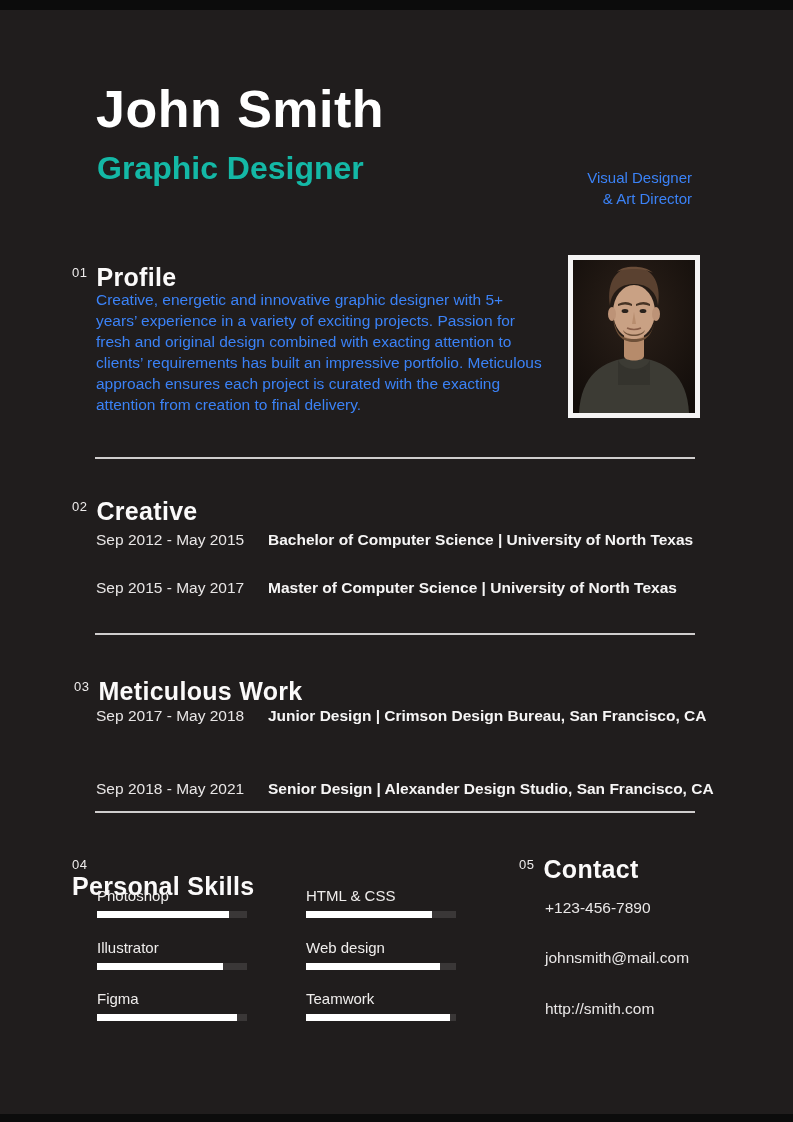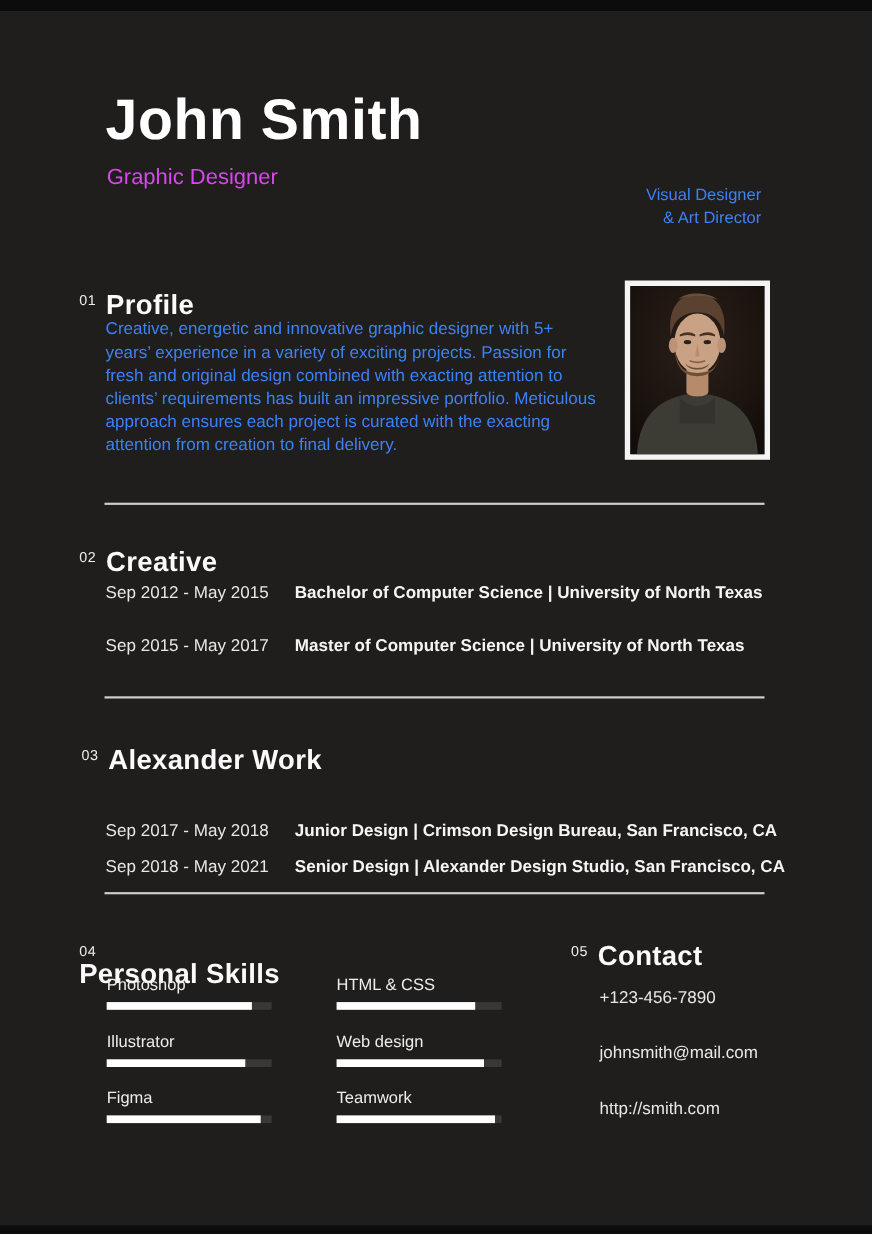--- a/index.html
+++ b/index.html
@@ -16,21 +16,21 @@
   .frame-strip.top{top:0;height:10px;}
   .frame-strip.bottom{bottom:0;height:8px;}
 
   .name{
     position:absolute;left:96px;top:80px;
     font-size:52px;font-weight:bold;letter-spacing:0.5px;line-height:58px;
     color:#ffffff;
   }
   .job-title{
     position:absolute;left:97px;top:150px;
-    font-size:20px;font-weight:normal;color:#d946ef;
+    font-size:32px;font-weight:bold;color:#14b8a6;
   }
   .tagline{
     position:absolute;right:101px;top:167px;
     text-align:right;font-size:15px;line-height:21px;color:#3b82f6;
   }
 
   .section-head{position:absolute;display:flex;align-items:flex-start;margin-top:20px;}
   .section-num{font-size:13px;color:#eeecec;margin-top:2px;margin-right:9px;letter-spacing:0.5px;}
   .section-title{font-size:25px;font-weight:bold;color:#fbfafa;line-height:28px;letter-spacing:0.3px;}
 
@@ -128,23 +128,23 @@
   </div>
   <div class="entry-row" style="top:579px;">
     <span class="entry-dates">Sep 2015 - May 2017</span>
     <span class="entry-desc">Master of Computer Science | University of North Texas</span>
   </div>
 
   <div class="divider" style="top:633px;"></div>
 
   <div class="section-head" style="left:74px;top:657px;">
     <span class="section-num">03</span>
-    <span class="section-title">Alexander Work</span>
-  </div>
-  <div class="entry-row" style="top:707px;margin-top:40px;">
+    <span class="section-title">Meticulous Work</span>
+  </div>
+  <div class="entry-row" style="top:707px;">
     <span class="entry-dates">Sep 2017 - May 2018</span>
     <span class="entry-desc">Junior Design | Crimson Design Bureau, San Francisco, CA</span>
   </div>
   <div class="entry-row" style="top:780px;justify-content:space-between;">
     <span class="entry-dates">Sep 2018 - May 2021</span>
     <span class="entry-desc">Senior Design | Alexander Design Studio, San Francisco, CA</span>
   </div>
 
   <div class="divider" style="top:811px;"></div>
 

